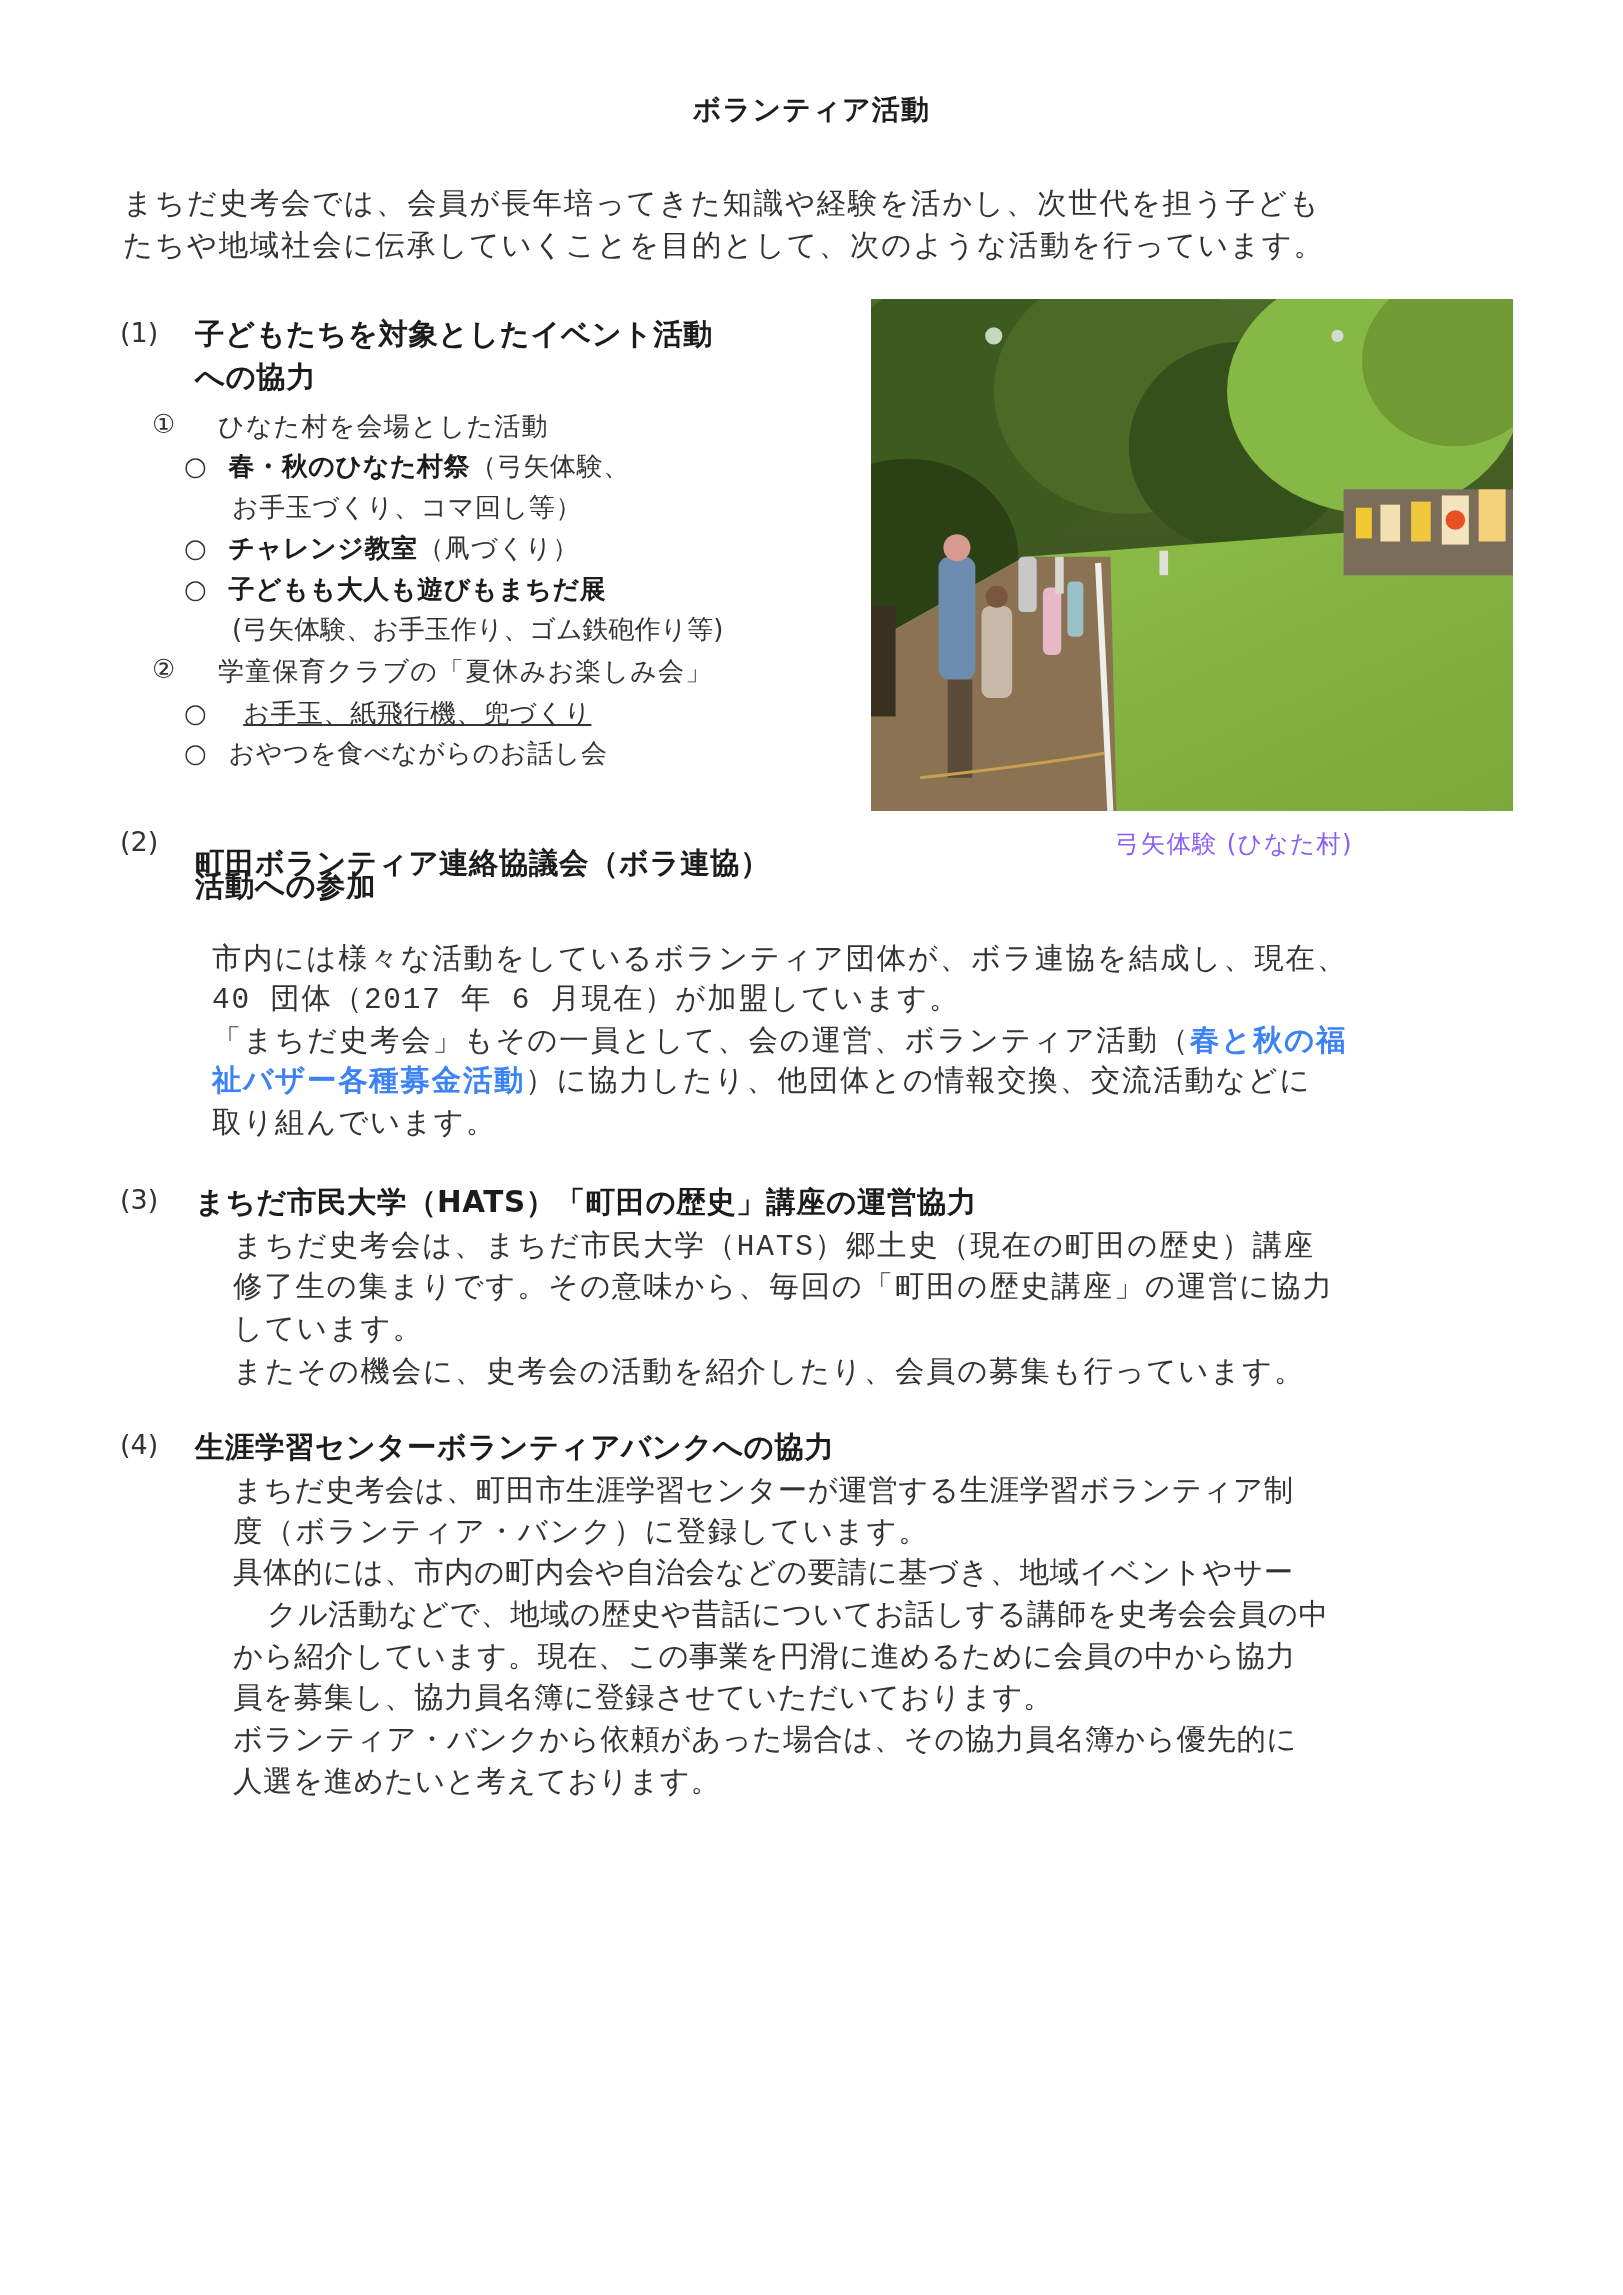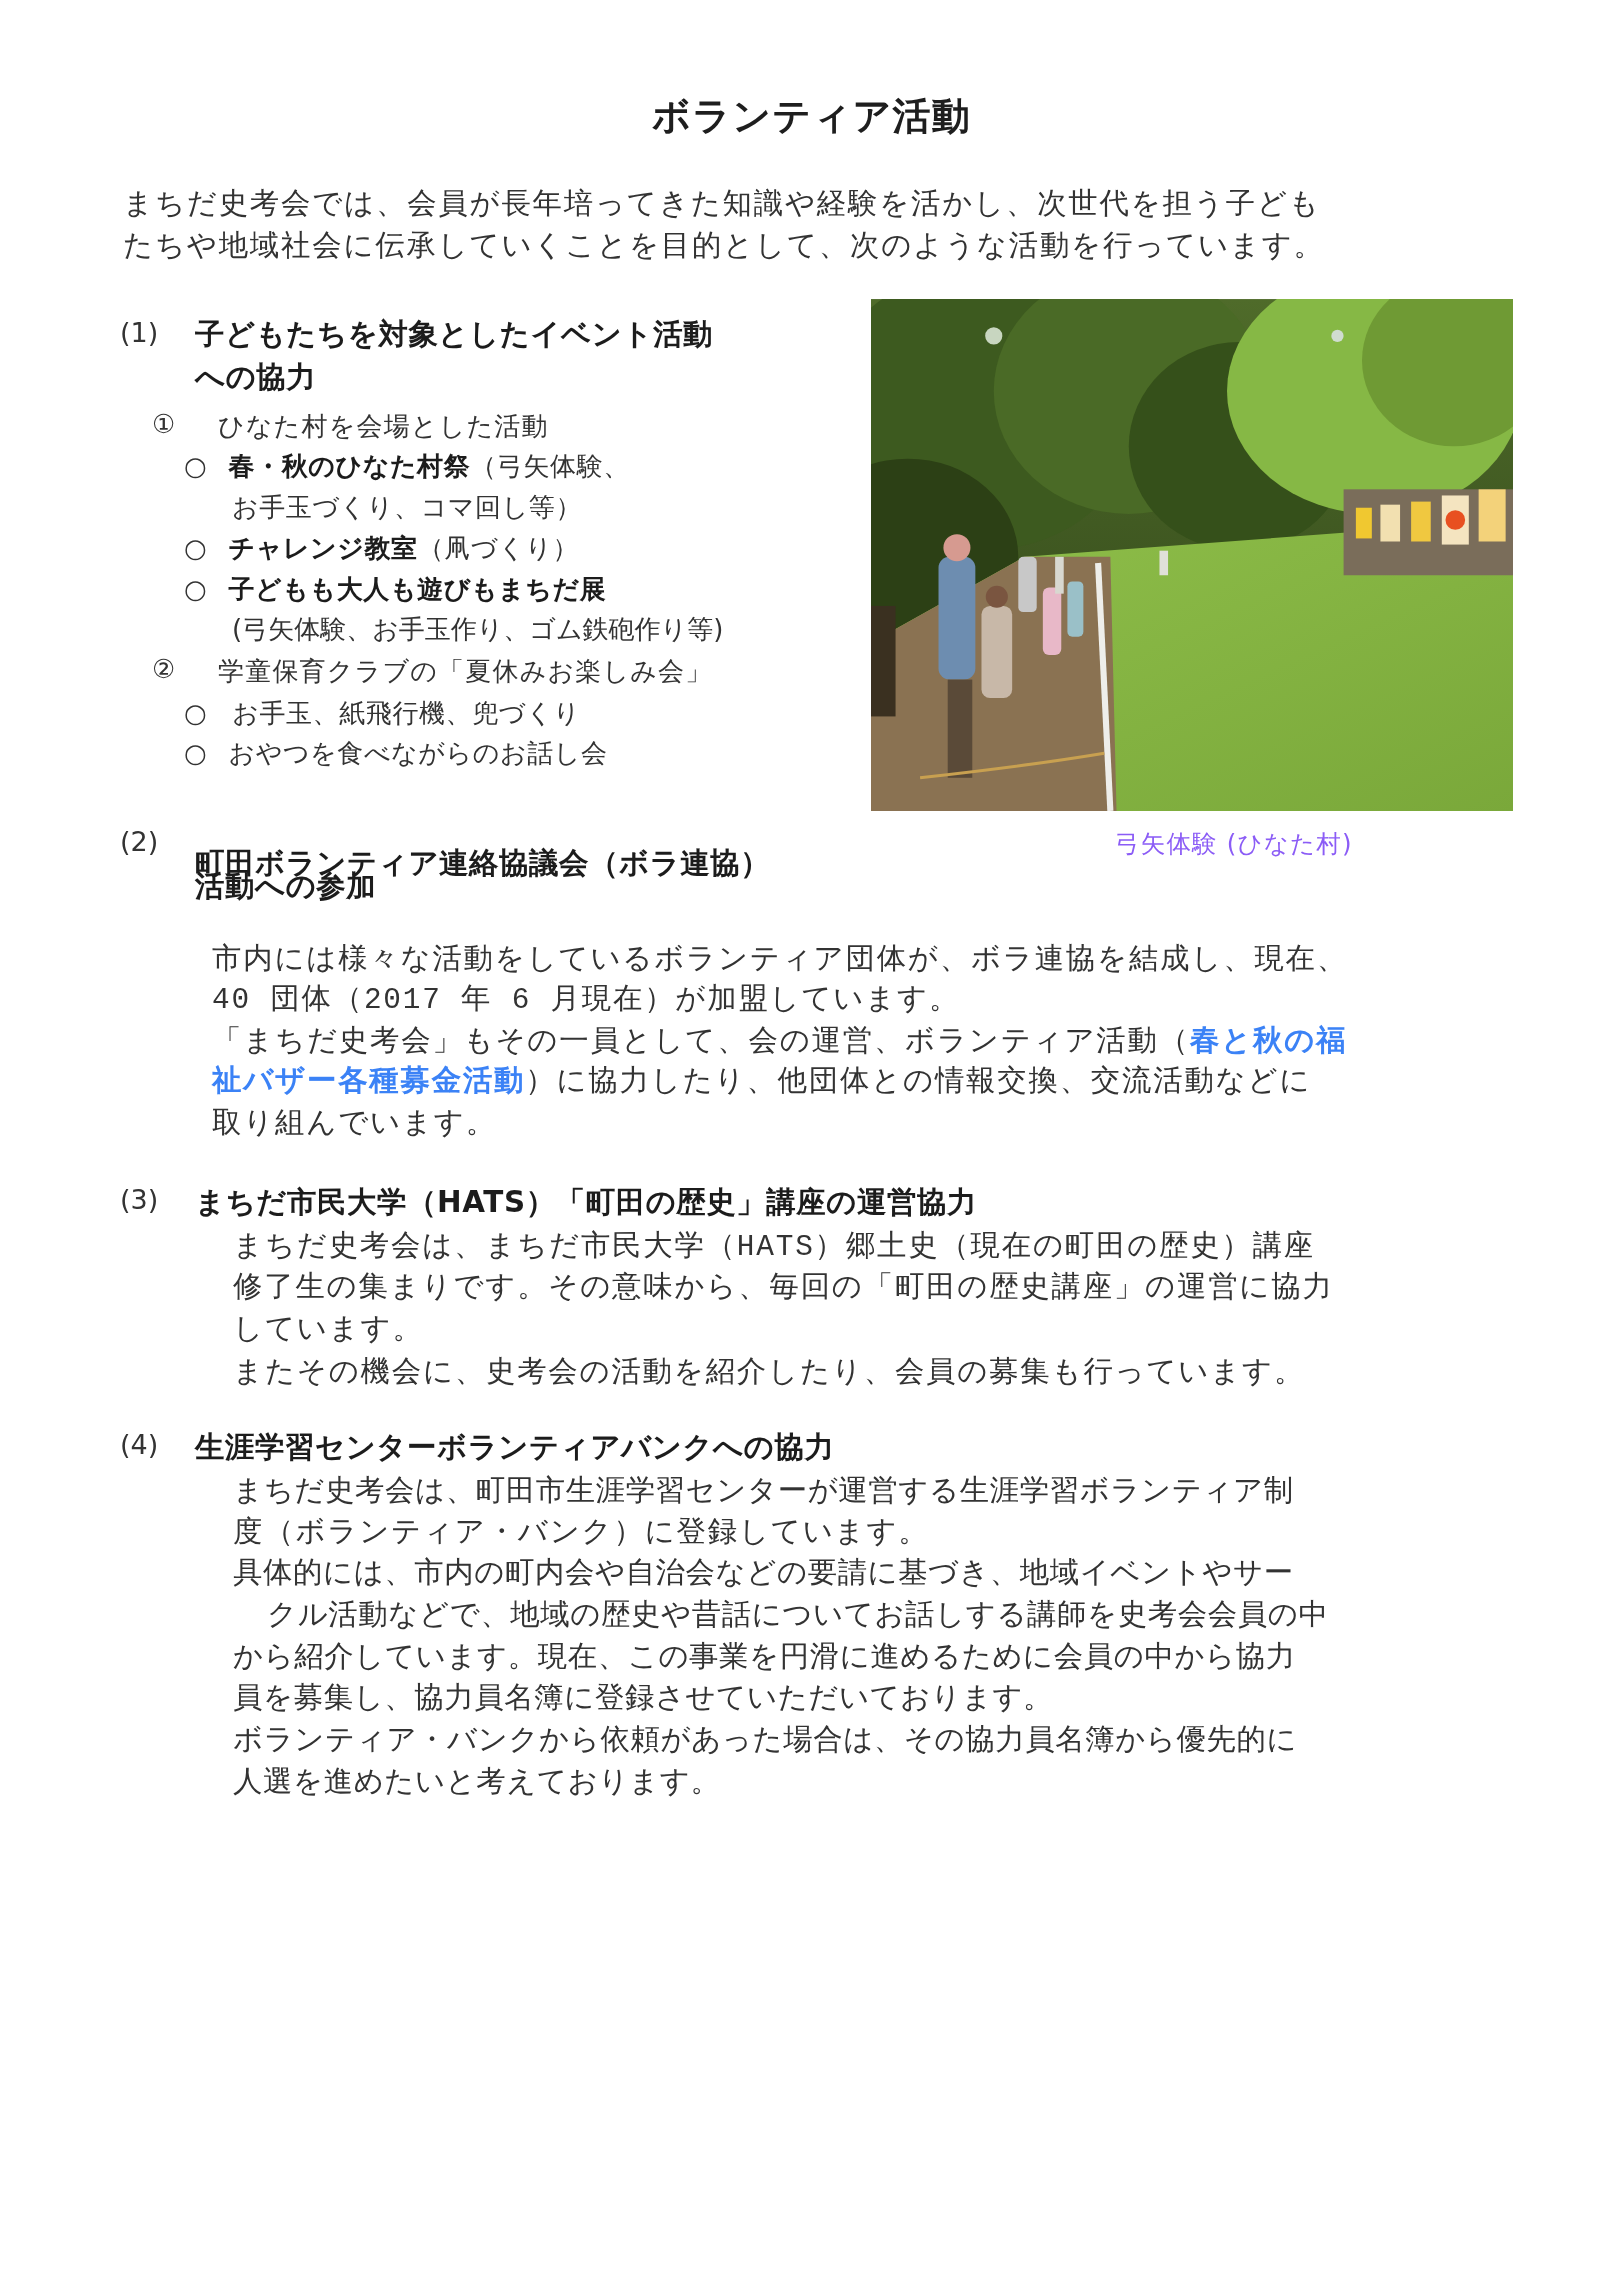--- a/index.html
+++ b/index.html
@@ -1,19 +1,19 @@
 <!DOCTYPE html>
 <html style="font-size:9.8px"><head>
 <meta charset="utf-8">
 <style>
   html, body { margin:0; padding:0; background:#ffffff; }
   body { width:1623px; height:2295px; position:relative; overflow:hidden;
          font-family:"DejaVu Sans","Liberation Sans",sans-serif; color:#2a2a2a; }
   .abs { position:absolute; white-space:nowrap; }
-  .title { left:0; width:1623px; text-align:center; top:91px; font-size:38px; font-weight:bold; color:#1e1e1e; letter-spacing:1.2px; }
+  .title { left:0; width:1623px; text-align:center; top:91px; font-size:28px; font-weight:bold; color:#1e1e1e; letter-spacing:1.2px; }
   .intro { left:123px; font-size:29.4px; letter-spacing:1.8px; color:#333; }
   .h { font-size:29.4px; font-weight:bold; color:#1c1c1c; letter-spacing:0.6px; }
   .num { font-size:27px; color:#333; }
   .sub { font-size:26px; color:#333; letter-spacing:1.2px; }
   .bul { font-size:26px; color:#333; letter-spacing:0.6px; }
   .bul b { color:#1c1c1c; }
   .body { font-size:29.4px; color:#333; letter-spacing:1.8px;font-family:Liberation Mono, monospace; }
   .body b { color:#3b82f6; }
   .photo { position:absolute; left:871px; top:299px; width:642px; height:512px; overflow:hidden; }
   .caption { font-size:24.5px; color:#8b5cf6; letter-spacing:1.2px; }
@@ -49,21 +49,21 @@
     <span>○</span>
     <b style="margin-left:12.3px;">子どもも大人も遊びもまちだ展</b><span></span>
   </div>
   <div class="abs bul" style="left:232px; top:612px; letter-spacing:0;">(弓矢体験、お手玉作り、ゴム鉄砲作り等)</div>
 
   <span class="abs sub" style="left:152px; top:654px;">②</span>
   <span class="abs sub" style="left:218px; top:654px;">学童保育クラブの「夏休みお楽しみ会」</span>
 
   <div class="abs bul" style="left:184px; top:696px;">
     <span>○</span>
-    <span style="margin-left:16px;">お手玉、紙飛行機、兜づくり</span>
+    <span style="margin-left:27px;text-decoration:underline;">お手玉、紙飛行機、兜づくり</span>
   </div>
   <div class="abs bul" style="left:184px; top:736px;">
     <span>○</span>
     <span style="margin-left:12.3px;">おやつを食べながらのお話し会</span>
   </div>
 </div>
 
 <div class="photo">
   <svg width="642" height="512" viewBox="0 0 1046 834" xmlns="http://www.w3.org/2000/svg">
     <defs>

